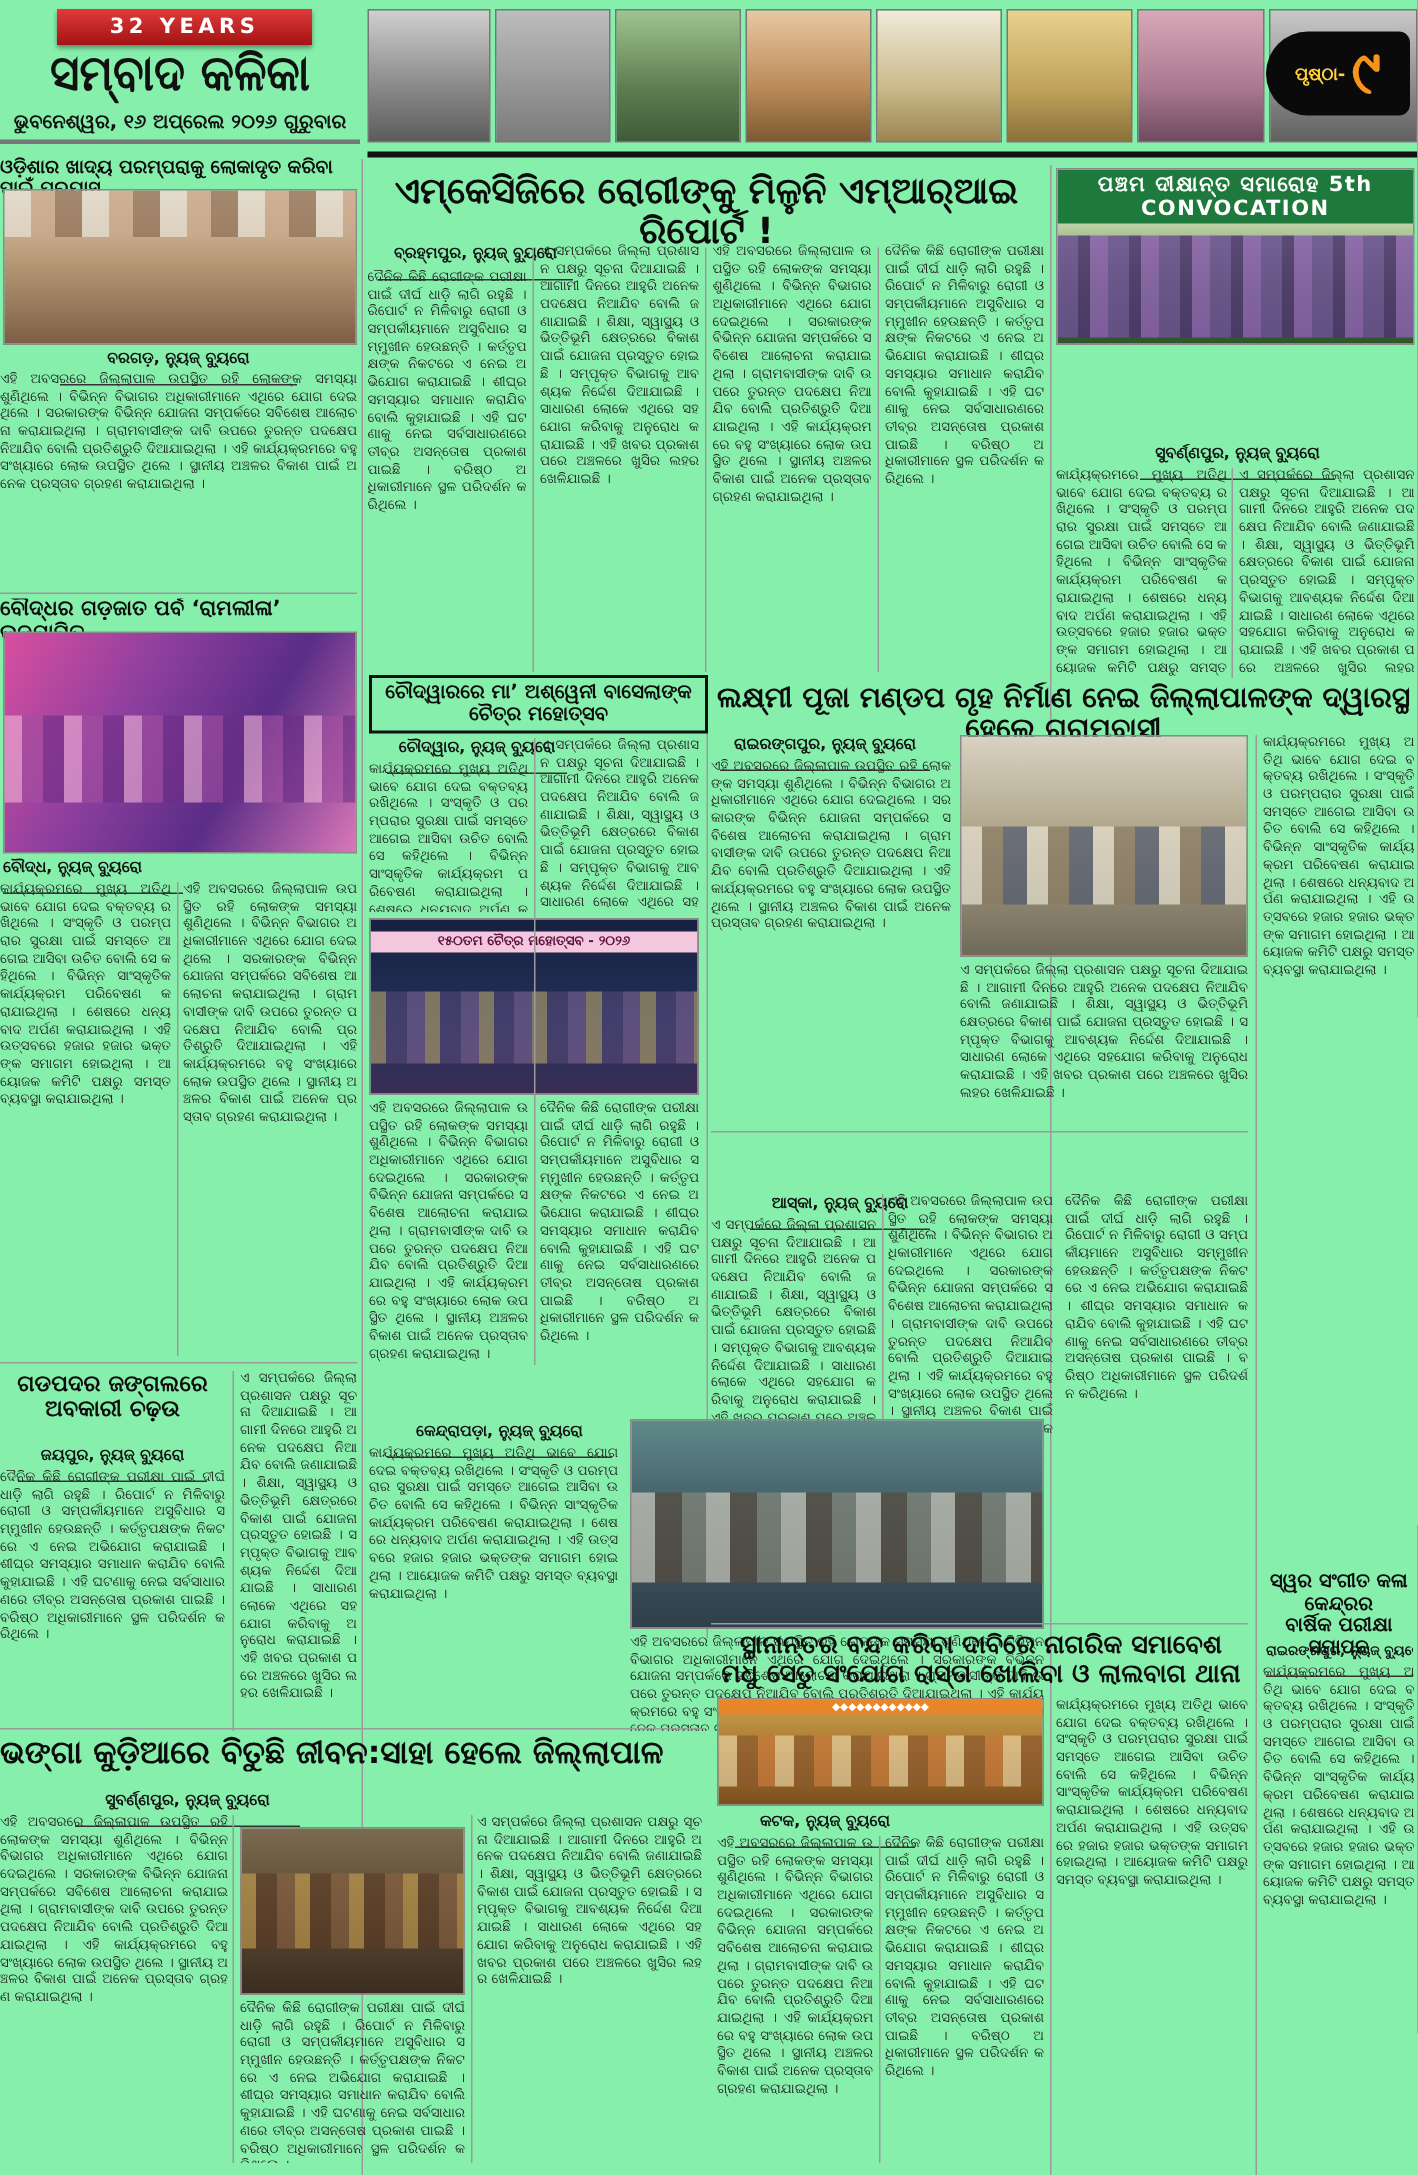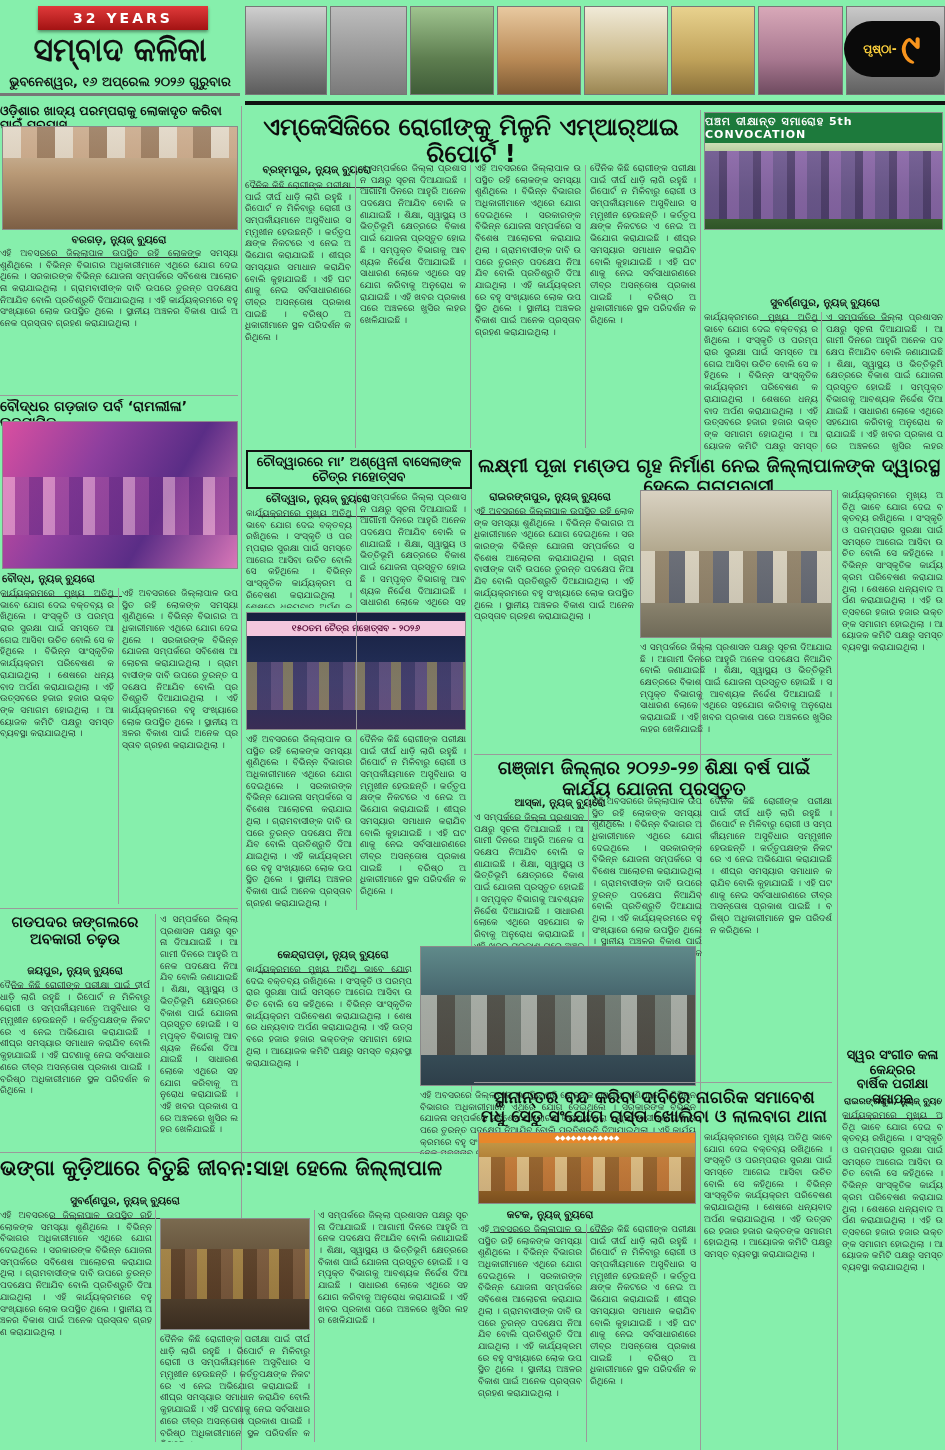--- a/index.html
+++ b/index.html
@@ -25,21 +25,21 @@
   .ribbon:before{left:-38px;transform:skewY(14deg);clip-path:polygon(0 0,100% 0,100% 100%,0 100%,14px 50%);}
   .ribbon:after{right:-38px;transform:skewY(-14deg);clip-path:polygon(0 0,100% 0,calc(100% - 14px) 50%,100% 100%,0 100%);}
   .logo{font-weight:bold;font-size:30px;text-align:center;transform:scaleY(1.1);
         font-family:"DejaVu Serif",serif;white-space:nowrap;overflow:hidden;}
   .dateline{font-weight:bold;font-size:13px;text-align:center;white-space:nowrap;overflow:hidden;}
   .strip-img{height:89px;border:1px solid #777;box-sizing:border-box;display:inline-block;}
   .badge{position:absolute;right:4px;top:14px;width:96px;height:56px;background:#0a0a0a;
          border-radius:30px 8px 8px 30px;display:flex;align-items:center;justify-content:center;gap:4px;}
   .badge .lbl{color:#ffd23d;font-size:12px;font-weight:bold;}
   .badge .num{color:#f7941d;font-size:40px;font-weight:bold;line-height:1;}
-  .banner-green{background:#1d7a3c;color:#fff;font-size:11px;text-align:left;padding:2px 0;
+  .banner-green{background:#1d7a3c;color:#fff;font-size:14px;text-align:center;padding:2px 0;
                 font-weight:bold;letter-spacing:1px;}
   .banner-pink{background:#f3c7dd;color:#5b0f3a;font-size:9px;font-weight:bold;text-align:center;
                padding:2px 0;overflow:hidden;white-space:nowrap;}
   .banner-orange{background:#e8872a;color:#fff;font-size:7px;text-align:center;padding:1px 0;overflow:hidden;}
   .crowd{background:repeating-linear-gradient(90deg,#6b4f93 0 14px,#4d3570 14px 22px,#8a5fae 22px 34px);}
 </style>
 </head>
 <body>
 
 <div id="page">
@@ -127,21 +127,20 @@
   <div class="abs headline center" style="left:474px;top:455px;width:470px;font-size:19px;">ଲକ୍ଷ୍ମୀ ପୂଜା ମଣ୍ଡପ ଗୃହ ନିର୍ମାଣ ନେଇ ଜିଲ୍ଲାପାଳଙ୍କ ଦ୍ୱାରସ୍ଥ ହେଲେ ଗ୍ରାମବାସୀ</div>
   <div class="abs byline" style="left:480px;top:490px;width:140px;">ରାଇରଙ୍ଗପୁର, ନ୍ୟୁଜ୍ ବ୍ୟୁରୋ</div>
   <div class="abs photo" style="left:640px;top:490px;width:192px;height:148px;background:linear-gradient(#d9d2c2 0%,#b3a98f 40%,#6f6a58 100%);">
     <div style="height:52px;margin-top:60px;background:repeating-linear-gradient(90deg,#e8e2d2 0 14px,#8a7a62 14px 28px,#4f586f 28px 44px);opacity:.7;"></div>
   </div>
   <div class="abs body-col" style="left:474px;top:506px;width:160px;height:246px;">ଏହି ଅବସରରେ ଜିଲ୍ଲାପାଳ ଉପସ୍ଥିତ ରହି ଲୋକଙ୍କ ସମସ୍ୟା ଶୁଣିଥିଲେ । ବିଭିନ୍ନ ବିଭାଗର ଅଧିକାରୀମାନେ ଏଥିରେ ଯୋଗ ଦେଇଥିଲେ । ସରକାରଙ୍କ ବିଭିନ୍ନ ଯୋଜନା ସମ୍ପର୍କରେ ସବିଶେଷ ଆଲୋଚନା କରାଯାଇଥିଲା । ଗ୍ରାମବାସୀଙ୍କ ଦାବି ଉପରେ ତୁରନ୍ତ ପଦକ୍ଷେପ ନିଆଯିବ ବୋଲି ପ୍ରତିଶ୍ରୁତି ଦିଆଯାଇଥିଲା । ଏହି କାର୍ଯ୍ୟକ୍ରମରେ ବହୁ ସଂଖ୍ୟାରେ ଲୋକ ଉପସ୍ଥିତ ଥିଲେ । ସ୍ଥାନୀୟ ଅଞ୍ଚଳର ବିକାଶ ପାଇଁ ଅନେକ ପ୍ରସ୍ତାବ ଗ୍ରହଣ କରାଯାଇଥିଲା ।</div>
   <div class="abs body-col" style="left:640px;top:642px;width:192px;height:110px;">ଏ ସମ୍ପର୍କରେ ଜିଲ୍ଲା ପ୍ରଶାସନ ପକ୍ଷରୁ ସୂଚନା ଦିଆଯାଇଛି । ଆଗାମୀ ଦିନରେ ଆହୁରି ଅନେକ ପଦକ୍ଷେପ ନିଆଯିବ ବୋଲି ଜଣାଯାଇଛି । ଶିକ୍ଷା, ସ୍ୱାସ୍ଥ୍ୟ ଓ ଭିତ୍ତିଭୂମି କ୍ଷେତ୍ରରେ ବିକାଶ ପାଇଁ ଯୋଜନା ପ୍ରସ୍ତୁତ ହୋଇଛି । ସମ୍ପୃକ୍ତ ବିଭାଗକୁ ଆବଶ୍ୟକ ନିର୍ଦ୍ଦେଶ ଦିଆଯାଇଛି । ସାଧାରଣ ଲୋକେ ଏଥିରେ ସହଯୋଗ କରିବାକୁ ଅନୁରୋଧ କରାଯାଇଛି । ଏହି ଖବର ପ୍ରକାଶ ପରେ ଅଞ୍ଚଳରେ ଖୁସିର ଲହର ଖେଳିଯାଇଛି ।</div>
   <div class="abs body-col" style="left:842px;top:490px;width:101px;height:560px;">କାର୍ଯ୍ୟକ୍ରମରେ ମୁଖ୍ୟ ଅତିଥି ଭାବେ ଯୋଗ ଦେଇ ବକ୍ତବ୍ୟ ରଖିଥିଲେ । ସଂସ୍କୃତି ଓ ପରମ୍ପରାର ସୁରକ୍ଷା ପାଇଁ ସମସ୍ତେ ଆଗେଇ ଆସିବା ଉଚିତ ବୋଲି ସେ କହିଥିଲେ । ବିଭିନ୍ନ ସାଂସ୍କୃତିକ କାର୍ଯ୍ୟକ୍ରମ ପରିବେଷଣ କରାଯାଇଥିଲା । ଶେଷରେ ଧନ୍ୟବାଦ ଅର୍ପଣ କରାଯାଇଥିଲା । ଏହି ଉତ୍ସବରେ ହଜାର ହଜାର ଭକ୍ତଙ୍କ ସମାଗମ ହୋଇଥିଲା । ଆୟୋଜକ କମିଟି ପକ୍ଷରୁ ସମସ୍ତ ବ୍ୟବସ୍ଥା କରାଯାଇଥିଲା ।</div>
 
   <div class="abs hrule" style="left:474px;top:754px;width:358px;"></div>
-  <div class="abs headline center" style="left:474px;top:758px;width:360px;font-size:18.5px;">ଗଞ୍ଜାମ ଜିଲ୍ଲାର ୨୦୨୬-୨୭ ଶିକ୍ଷା ବର୍ଷ ପାଇଁ କାର୍ଯ୍ୟ ଯୋଜନା ପ୍ରସ୍ତୁତ</div>
   <div class="abs byline" style="left:500px;top:796px;width:120px;">ଆସ୍କା, ନ୍ୟୁଜ୍ ବ୍ୟୁରୋ</div>
   <div class="abs body-col" style="left:474px;top:812px;width:110px;height:268px;">ଏ ସମ୍ପର୍କରେ ଜିଲ୍ଲା ପ୍ରଶାସନ ପକ୍ଷରୁ ସୂଚନା ଦିଆଯାଇଛି । ଆଗାମୀ ଦିନରେ ଆହୁରି ଅନେକ ପଦକ୍ଷେପ ନିଆଯିବ ବୋଲି ଜଣାଯାଇଛି । ଶିକ୍ଷା, ସ୍ୱାସ୍ଥ୍ୟ ଓ ଭିତ୍ତିଭୂମି କ୍ଷେତ୍ରରେ ବିକାଶ ପାଇଁ ଯୋଜନା ପ୍ରସ୍ତୁତ ହୋଇଛି । ସମ୍ପୃକ୍ତ ବିଭାଗକୁ ଆବଶ୍ୟକ ନିର୍ଦ୍ଦେଶ ଦିଆଯାଇଛି । ସାଧାରଣ ଲୋକେ ଏଥିରେ ସହଯୋଗ କରିବାକୁ ଅନୁରୋଧ କରାଯାଇଛି । ଏହି ଖବର ପ୍ରକାଶ ପରେ ଅଞ୍ଚଳରେ ଖୁସିର ଲହର ଖେଳିଯାଇଛି ।</div>
   <div class="abs body-col" style="left:592px;top:796px;width:110px;height:284px;">ଏହି ଅବସରରେ ଜିଲ୍ଲାପାଳ ଉପସ୍ଥିତ ରହି ଲୋକଙ୍କ ସମସ୍ୟା ଶୁଣିଥିଲେ । ବିଭିନ୍ନ ବିଭାଗର ଅଧିକାରୀମାନେ ଏଥିରେ ଯୋଗ ଦେଇଥିଲେ । ସରକାରଙ୍କ ବିଭିନ୍ନ ଯୋଜନା ସମ୍ପର୍କରେ ସବିଶେଷ ଆଲୋଚନା କରାଯାଇଥିଲା । ଗ୍ରାମବାସୀଙ୍କ ଦାବି ଉପରେ ତୁରନ୍ତ ପଦକ୍ଷେପ ନିଆଯିବ ବୋଲି ପ୍ରତିଶ୍ରୁତି ଦିଆଯାଇଥିଲା । ଏହି କାର୍ଯ୍ୟକ୍ରମରେ ବହୁ ସଂଖ୍ୟାରେ ଲୋକ ଉପସ୍ଥିତ ଥିଲେ । ସ୍ଥାନୀୟ ଅଞ୍ଚଳର ବିକାଶ ପାଇଁ ଅନେକ ପ୍ରସ୍ତାବ ଗ୍ରହଣ କରାଯାଇଥିଲା ।</div>
   <div class="abs body-col" style="left:710px;top:796px;width:122px;height:284px;">ଦୈନିକ କିଛି ରୋଗୀଙ୍କ ପରୀକ୍ଷା ପାଇଁ ଦୀର୍ଘ ଧାଡ଼ି ଲାଗି ରହୁଛି । ରିପୋର୍ଟ ନ ମିଳିବାରୁ ରୋଗୀ ଓ ସମ୍ପର୍କୀୟମାନେ ଅସୁବିଧାର ସମ୍ମୁଖୀନ ହେଉଛନ୍ତି । କର୍ତ୍ତୃପକ୍ଷଙ୍କ ନିକଟରେ ଏ ନେଇ ଅଭିଯୋଗ କରାଯାଇଛି । ଶୀଘ୍ର ସମସ୍ୟାର ସମାଧାନ କରାଯିବ ବୋଲି କୁହାଯାଇଛି । ଏହି ଘଟଣାକୁ ନେଇ ସର୍ବସାଧାରଣରେ ତୀବ୍ର ଅସନ୍ତୋଷ ପ୍ରକାଶ ପାଇଛି । ବରିଷ୍ଠ ଅଧିକାରୀମାନେ ସ୍ଥଳ ପରିଦର୍ଶନ କରିଥିଲେ ।</div>
   <div class="abs vrule" style="left:588px;top:796px;height:284px;"></div>
 
   <div class="abs hrule" style="left:0px;top:908px;width:238px;"></div>
   <div class="abs headline center" style="left:0px;top:914px;width:150px;font-size:15px;">ଗଡପଦର ଜଙ୍ଗଲରେ ଅବକାରୀ ଚଢ଼ଉ</div>
   <div class="abs byline" style="left:12px;top:964px;width:126px;">ଜୟପୁର, ନ୍ୟୁଜ୍ ବ୍ୟୁରୋ</div>
   <div class="abs body-col" style="left:0px;top:980px;width:150px;height:172px;">ଦୈନିକ କିଛି ରୋଗୀଙ୍କ ପରୀକ୍ଷା ପାଇଁ ଦୀର୍ଘ ଧାଡ଼ି ଲାଗି ରହୁଛି । ରିପୋର୍ଟ ନ ମିଳିବାରୁ ରୋଗୀ ଓ ସମ୍ପର୍କୀୟମାନେ ଅସୁବିଧାର ସମ୍ମୁଖୀନ ହେଉଛନ୍ତି । କର୍ତ୍ତୃପକ୍ଷଙ୍କ ନିକଟରେ ଏ ନେଇ ଅଭିଯୋଗ କରାଯାଇଛି । ଶୀଘ୍ର ସମସ୍ୟାର ସମାଧାନ କରାଯିବ ବୋଲି କୁହାଯାଇଛି । ଏହି ଘଟଣାକୁ ନେଇ ସର୍ବସାଧାରଣରେ ତୀବ୍ର ଅସନ୍ତୋଷ ପ୍ରକାଶ ପାଇଛି । ବରିଷ୍ଠ ଅଧିକାରୀମାନେ ସ୍ଥଳ ପରିଦର୍ଶନ କରିଥିଲେ ।</div>

